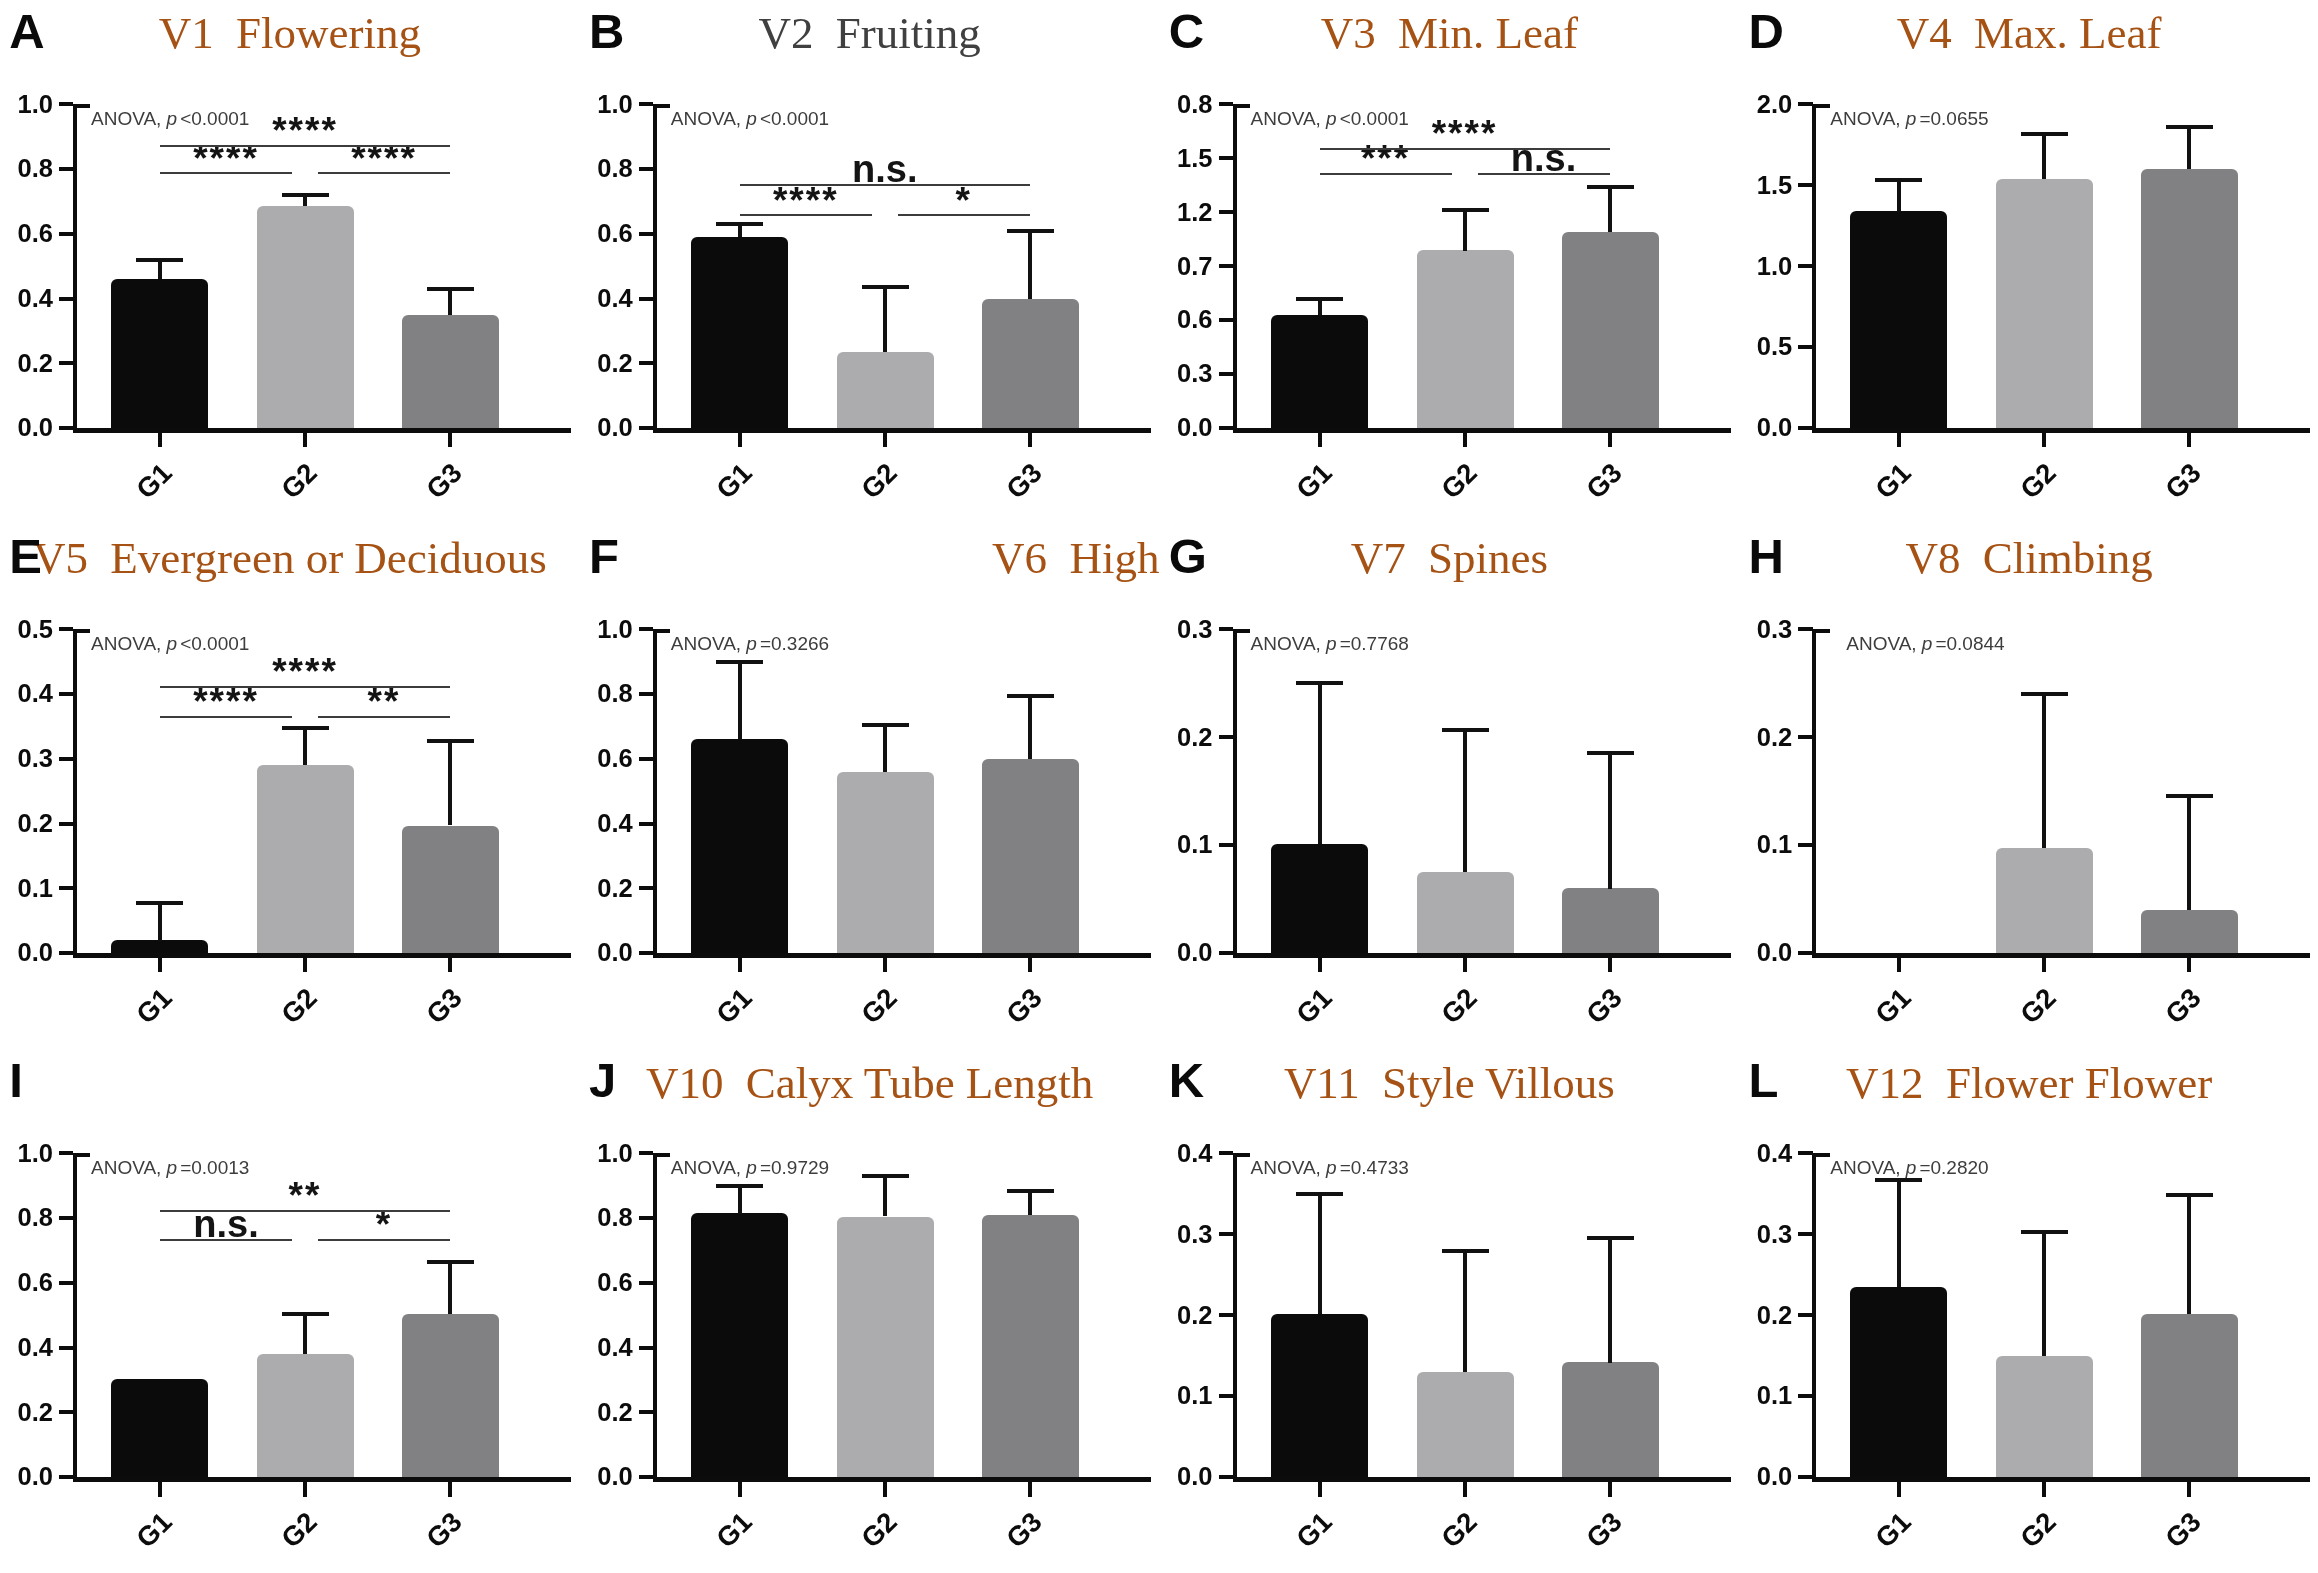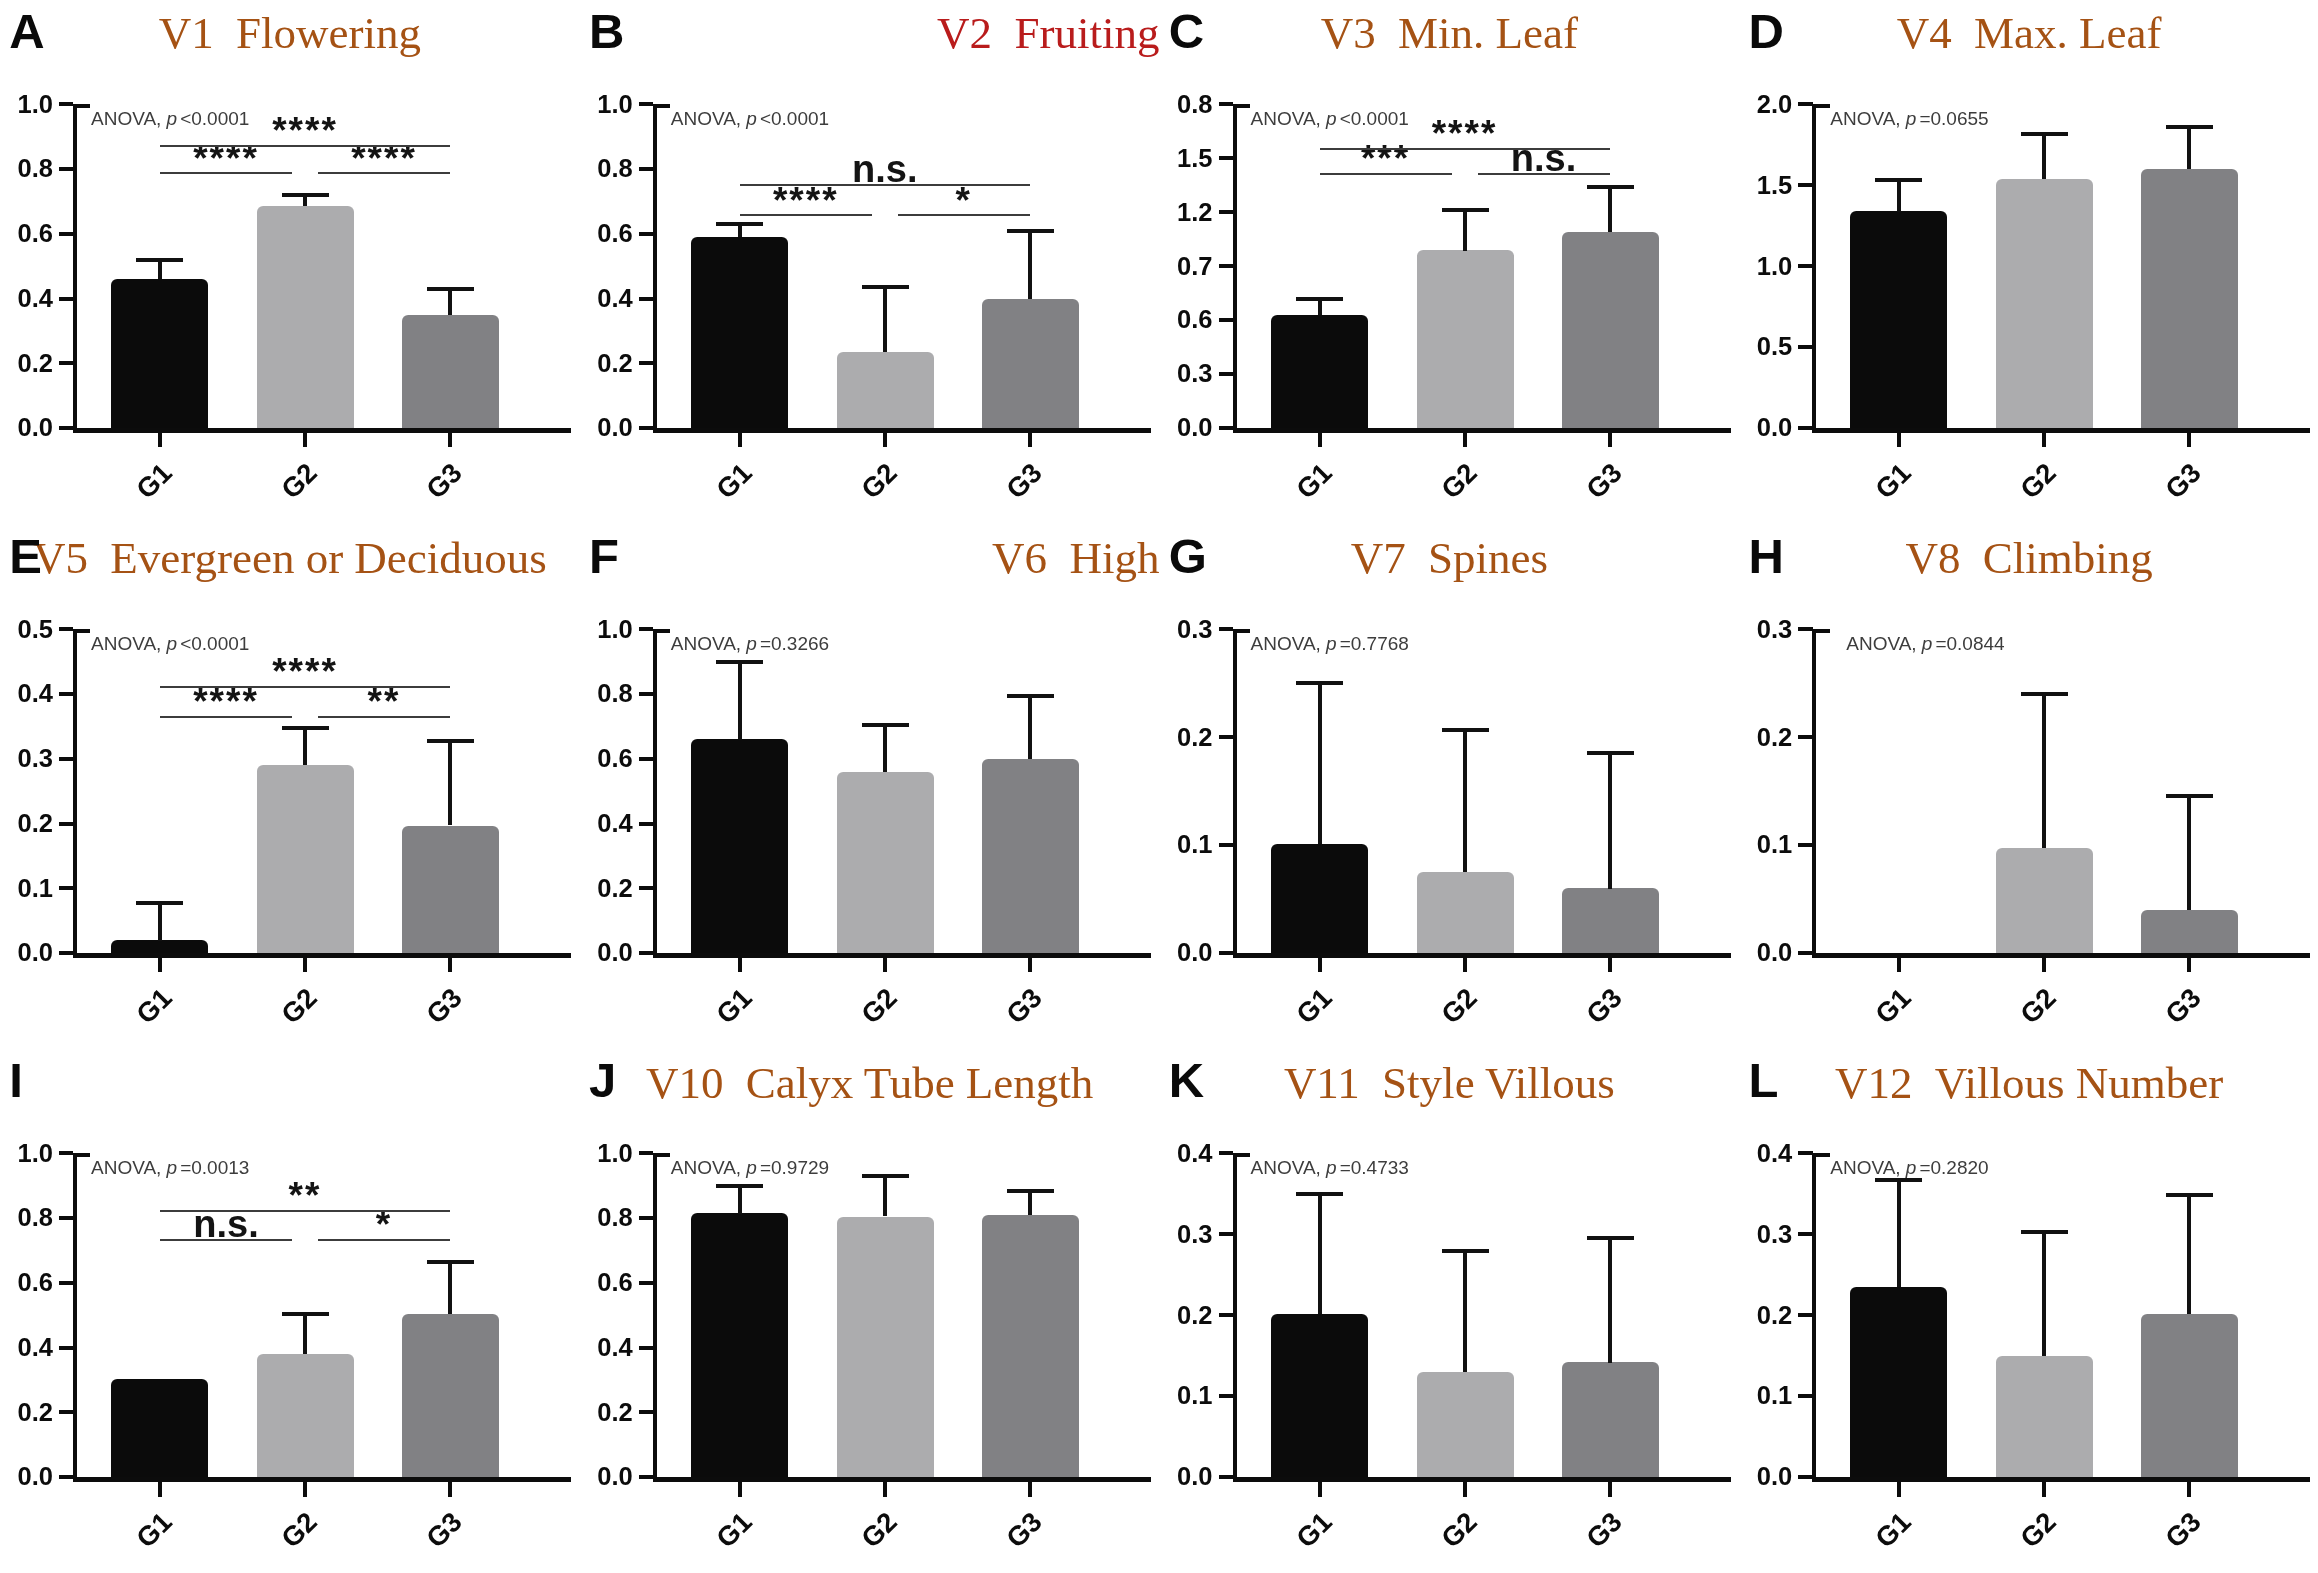--- a/index.html
+++ b/index.html
@@ -96,21 +96,21 @@
         <div class="bracket-line abs" style="background: rgb(60, 60, 60); left: 160px; top: 172px; width: 132px; height: 2px;"></div>
         <div class="bracket-label stars abs" style="left: 124px; top: 140px; width: 204px; height: 36px;">****</div>
         <div class="bracket-line abs" style="background: rgb(60, 60, 60); left: 318px; top: 172px; width: 132px; height: 2px;"></div>
         <div class="bracket-label stars abs" style="left: 282px; top: 140px; width: 204px; height: 36px;">****</div>
         <div class="bracket-line abs" style="background: rgb(60, 60, 60); left: 160px; top: 145px; width: 290px; height: 2px;"></div>
         <div class="bracket-label stars abs" style="left: 203px; top: 112px; width: 204px; height: 36px;">****</div>
       </div>
     </section>
     <section class="panel">
       <span class="panel-letter">B</span>
-      <h2 class="panel-title" style="color: #b91c1c; text-align: right;"><span class="t-code">V2</span><span class="t-name">Fruiting</span></h2>
+      <h2 class="panel-title" style="color: #404040;"><span class="t-code">V2</span><span class="t-name">Fruiting</span></h2>
       <div class="plot">
         <div class="y-axis abs" style="left: 73px; top: 104px; width: 4.1px; height: 329px;"></div>
         <div class="axis-hook abs" style="left: 73px; top: 104px; width: 17.3px; height: 4.1px;"></div>
         <div class="x-axis abs" style="left: 73px; top: 428px; width: 498px; height: 5.1px;"></div>
         <div class="y-tick abs" style="left: 59px; top: 426px; width: 14.3px; height: 4.1px;"></div>
         <div class="y-label abs" style="left: 0px; top: 415px; width: 53px; height: 25.5px;">0.0</div>
         <div class="y-tick abs" style="left: 59px; top: 361px; width: 14.3px; height: 4.1px;"></div>
         <div class="y-label abs" style="left: 0px; top: 351px; width: 53px; height: 25.5px;">0.2</div>
         <div class="y-tick abs" style="left: 59px; top: 297px; width: 14.3px; height: 4.1px;"></div>
         <div class="y-label abs" style="left: 0px; top: 286px; width: 53px; height: 25.5px;">0.4</div>
@@ -474,21 +474,21 @@
         <div class="x-label abs" style="left: 305px; top: 461px; width: 66px; height: 31px;">G2</div>
         <div class="bar abs" style="background: rgb(129, 129, 132); left: 402px; top: 313px; width: 97px; height: 115px;"></div>
         <div class="err-line abs" style="left: 448px; top: 189px; width: 4.1px; height: 125px;"></div>
         <div class="err-cap abs" style="left: 427px; top: 187px; width: 47px; height: 4.1px;"></div>
         <div class="x-tick abs" style="left: 448px; top: 433px; width: 4.1px; height: 14.3px;"></div>
         <div class="x-label abs" style="left: 450px; top: 461px; width: 66px; height: 31px;">G3</div>
       </div>
     </section>
     <section class="panel">
       <span class="panel-letter">L</span>
-      <h2 class="panel-title" style="color: rgb(165, 82, 20);"><span class="t-code">V12</span><span class="t-name">Villous Number</span></h2>
+      <h2 class="panel-title" style="color: rgb(165, 82, 20);"><span class="t-code">V12</span><span class="t-name">Flower Flower</span></h2>
       <div class="plot">
         <div class="y-axis abs" style="left: 73px; top: 104px; width: 4.1px; height: 329px;"></div>
         <div class="axis-hook abs" style="left: 73px; top: 104px; width: 17.3px; height: 4.1px;"></div>
         <div class="x-axis abs" style="left: 73px; top: 428px; width: 498px; height: 5.1px;"></div>
         <div class="y-tick abs" style="left: 59px; top: 426px; width: 14.3px; height: 4.1px;"></div>
         <div class="y-label abs" style="left: 0px; top: 415px; width: 53px; height: 25.5px;">0.0</div>
         <div class="y-tick abs" style="left: 59px; top: 345px; width: 14.3px; height: 4.1px;"></div>
         <div class="y-label abs" style="left: 0px; top: 334px; width: 53px; height: 25.5px;">0.1</div>
         <div class="y-tick abs" style="left: 59px; top: 264px; width: 14.3px; height: 4.1px;"></div>
         <div class="y-label abs" style="left: 0px; top: 254px; width: 53px; height: 25.5px;">0.2</div>

